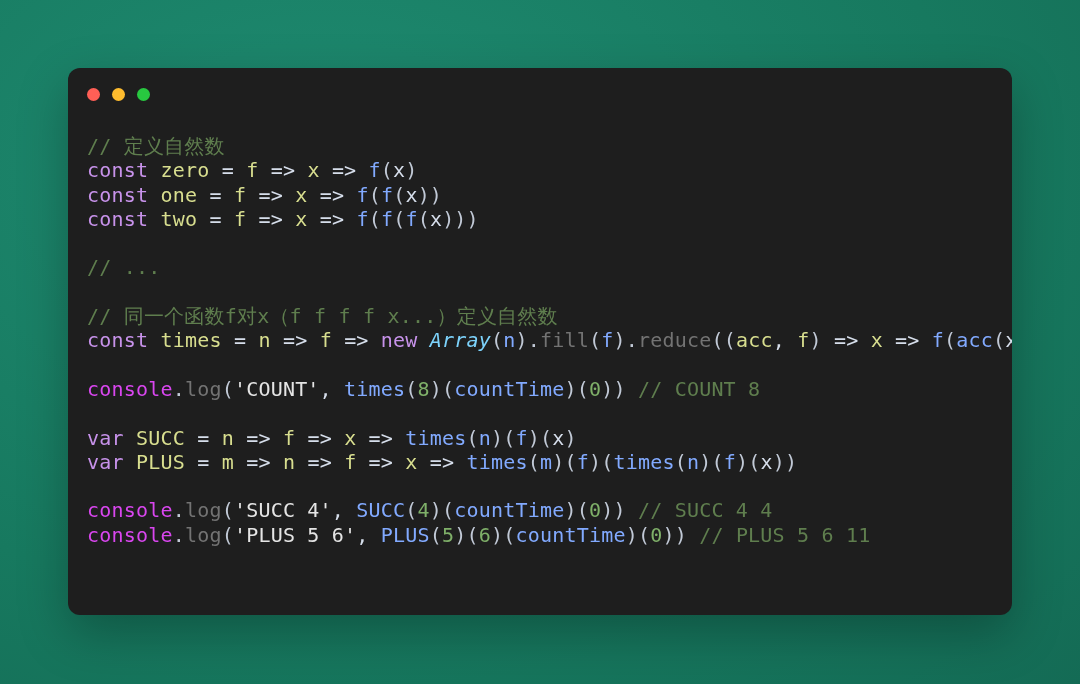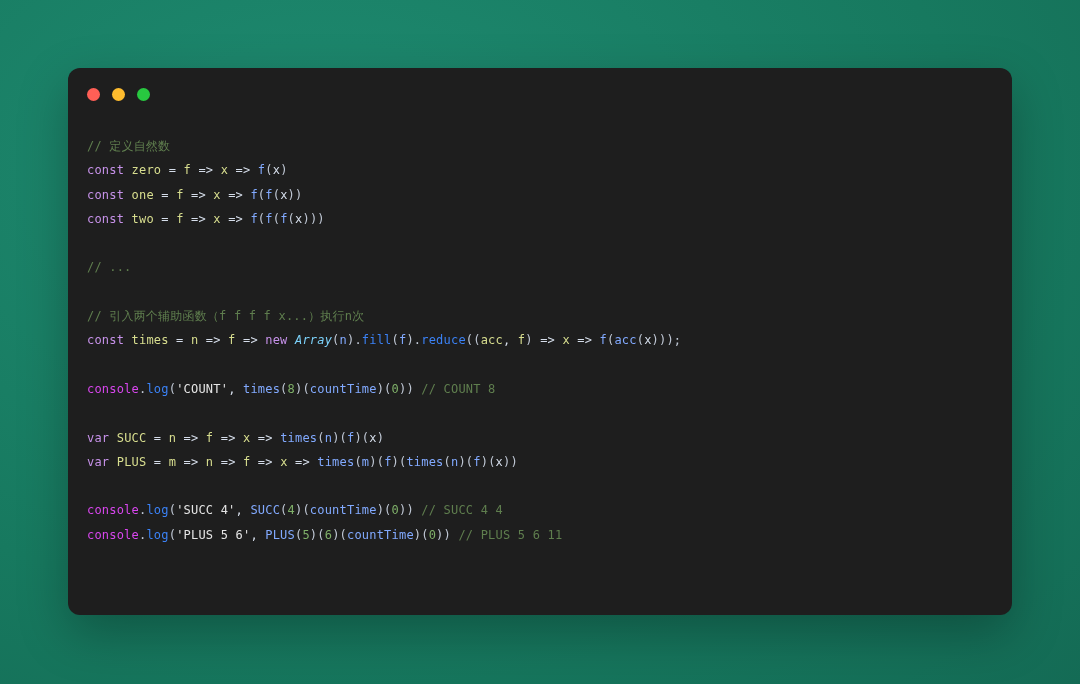--- a/index.html
+++ b/index.html
@@ -53,39 +53,39 @@
   .dot.yellow { background: #febc2e; }
   .dot.green  { background: #28c840; }
 
   .code-area {
     padding: 14px 0 0 19px;
     box-sizing: border-box;
   }
 
   .code-line {
     font-family: "DejaVu Sans Mono", monospace;
-    font-size: 12px;
+    font-size: 20px;
     line-height: 24.3px;
     height: 24.3px;
     white-space: pre;
     color: #d6deeb;
     letter-spacing: 0.2px;
   }
 
   .code-line.blank {
     height: 24.3px;
   }
 
   
   .t-comment  { color: #5f7e4e; }
   .t-keyword  { color: #c792ea; }
   .t-def      { color: #d8de8f; }
   .t-func     { color: #82aaff; }
   .t-obj      { color: #d946ef; }
-  .t-prop     { color: #3b82f6; margin-top: 32px; }
+  .t-prop     { color: #737373; margin-top: 32px; }
   .t-string   { color: #e5e5e5; }
   .t-number   { color: #7fb069; }
   .t-plain    { color: #d6deeb; }
   .t-punct    { color: #c1c9d6; }
   .t-class    { color: #7dd3fc; font-style: italic; }
 </style>
 </head>
 <body>
 
 <div class="stage">
@@ -99,21 +99,21 @@
     </div>
 
     <div class="code-area" id="code-area">
         <div class="code-line"><span class="t-comment">// 定义自然数</span></div>
         <div class="code-line"><span class="t-keyword">const</span><span class="t-plain"> </span><span class="t-def">zero</span><span class="t-plain"> = </span><span class="t-def">f</span><span class="t-plain"> =&gt; </span><span class="t-def">x</span><span class="t-plain"> =&gt; </span><span class="t-func">f</span><span class="t-punct">(</span><span class="t-plain">x</span><span class="t-punct">)</span></div>
         <div class="code-line"><span class="t-keyword">const</span><span class="t-plain"> </span><span class="t-def">one</span><span class="t-plain"> = </span><span class="t-def">f</span><span class="t-plain"> =&gt; </span><span class="t-def">x</span><span class="t-plain"> =&gt; </span><span class="t-func">f</span><span class="t-punct">(</span><span class="t-func">f</span><span class="t-punct">(</span><span class="t-plain">x</span><span class="t-punct">))</span></div>
         <div class="code-line"><span class="t-keyword">const</span><span class="t-plain"> </span><span class="t-def">two</span><span class="t-plain"> = </span><span class="t-def">f</span><span class="t-plain"> =&gt; </span><span class="t-def">x</span><span class="t-plain"> =&gt; </span><span class="t-func">f</span><span class="t-punct">(</span><span class="t-func">f</span><span class="t-punct">(</span><span class="t-func">f</span><span class="t-punct">(</span><span class="t-plain">x</span><span class="t-punct">)))</span></div>
         <div class="code-line blank">&nbsp;</div>
         <div class="code-line"><span class="t-comment">// ...</span></div>
         <div class="code-line blank">&nbsp;</div>
-        <div class="code-line"><span class="t-comment">// 引入两个辅助函数（f f f f x...）执行n次</span></div>
+        <div class="code-line"><span class="t-comment">// 同一个函数f对x（f f f f x...）定义自然数</span></div>
         <div class="code-line"><span class="t-keyword">const</span><span class="t-plain"> </span><span class="t-def">times</span><span class="t-plain"> = </span><span class="t-def">n</span><span class="t-plain"> =&gt; </span><span class="t-def">f</span><span class="t-plain"> =&gt; </span><span class="t-keyword">new</span><span class="t-plain"> </span><span class="t-class">Array</span><span class="t-punct">(</span><span class="t-func">n</span><span class="t-punct">).</span><span class="t-prop">fill</span><span class="t-punct">(</span><span class="t-func">f</span><span class="t-punct">).</span><span class="t-prop">reduce</span><span class="t-punct">((</span><span class="t-def">acc</span><span class="t-plain">, </span><span class="t-def">f</span><span class="t-punct">)</span><span class="t-plain"> =&gt; </span><span class="t-def">x</span><span class="t-plain"> =&gt; </span><span class="t-func">f</span><span class="t-punct">(</span><span class="t-func">acc</span><span class="t-punct">(</span><span class="t-plain">x</span><span class="t-punct">)));</span></div>
         <div class="code-line blank">&nbsp;</div>
         <div class="code-line"><span class="t-obj">console</span><span class="t-punct">.</span><span class="t-prop">log</span><span class="t-punct">(</span><span class="t-string">'COUNT'</span><span class="t-plain">, </span><span class="t-func">times</span><span class="t-punct">(</span><span class="t-number">8</span><span class="t-punct">)(</span><span class="t-func">countTime</span><span class="t-punct">)(</span><span class="t-number">0</span><span class="t-punct">))</span><span class="t-plain"> </span><span class="t-comment">// COUNT 8</span></div>
         <div class="code-line blank">&nbsp;</div>
         <div class="code-line"><span class="t-keyword">var</span><span class="t-plain"> </span><span class="t-def">SUCC</span><span class="t-plain"> = </span><span class="t-def">n</span><span class="t-plain"> =&gt; </span><span class="t-def">f</span><span class="t-plain"> =&gt; </span><span class="t-def">x</span><span class="t-plain"> =&gt; </span><span class="t-func">times</span><span class="t-punct">(</span><span class="t-func">n</span><span class="t-punct">)(</span><span class="t-func">f</span><span class="t-punct">)(</span><span class="t-plain">x</span><span class="t-punct">)</span></div>
         <div class="code-line"><span class="t-keyword">var</span><span class="t-plain"> </span><span class="t-def">PLUS</span><span class="t-plain"> = </span><span class="t-def">m</span><span class="t-plain"> =&gt; </span><span class="t-def">n</span><span class="t-plain"> =&gt; </span><span class="t-def">f</span><span class="t-plain"> =&gt; </span><span class="t-def">x</span><span class="t-plain"> =&gt; </span><span class="t-func">times</span><span class="t-punct">(</span><span class="t-func">m</span><span class="t-punct">)(</span><span class="t-func">f</span><span class="t-punct">)(</span><span class="t-func">times</span><span class="t-punct">(</span><span class="t-func">n</span><span class="t-punct">)(</span><span class="t-func">f</span><span class="t-punct">)(</span><span class="t-plain">x</span><span class="t-punct">))</span></div>
         <div class="code-line blank">&nbsp;</div>
         <div class="code-line"><span class="t-obj">console</span><span class="t-punct">.</span><span class="t-prop">log</span><span class="t-punct">(</span><span class="t-string">'SUCC 4'</span><span class="t-plain">, </span><span class="t-func">SUCC</span><span class="t-punct">(</span><span class="t-number">4</span><span class="t-punct">)(</span><span class="t-func">countTime</span><span class="t-punct">)(</span><span class="t-number">0</span><span class="t-punct">))</span><span class="t-plain"> </span><span class="t-comment">// SUCC 4 4</span></div>
         <div class="code-line"><span class="t-obj">console</span><span class="t-punct">.</span><span class="t-prop">log</span><span class="t-punct">(</span><span class="t-string">'PLUS 5 6'</span><span class="t-plain">, </span><span class="t-func">PLUS</span><span class="t-punct">(</span><span class="t-number">5</span><span class="t-punct">)(</span><span class="t-number">6</span><span class="t-punct">)(</span><span class="t-func">countTime</span><span class="t-punct">)(</span><span class="t-number">0</span><span class="t-punct">))</span><span class="t-plain"> </span><span class="t-comment">// PLUS 5 6 11</span></div>
       </div>

